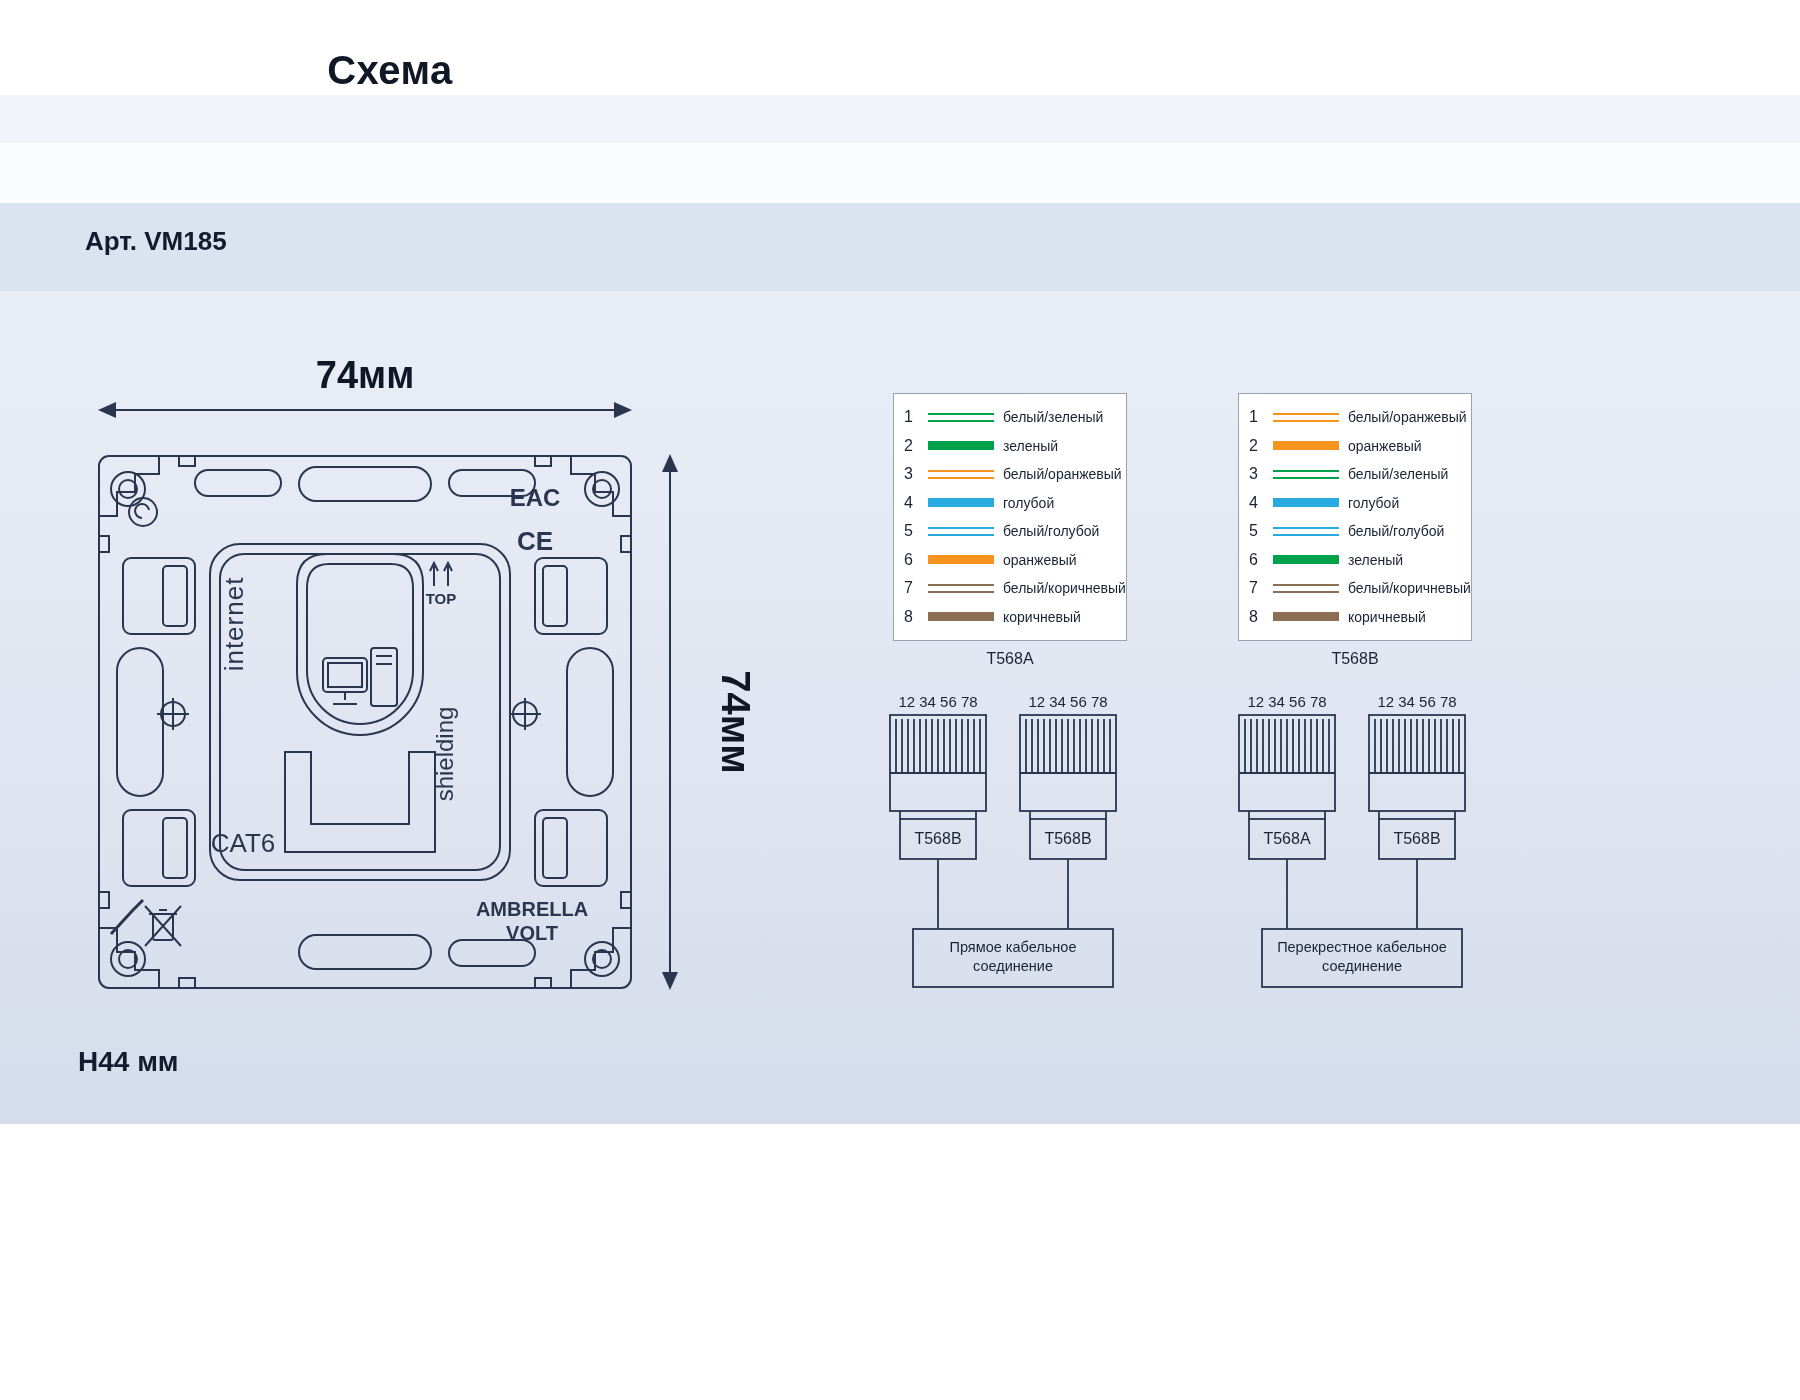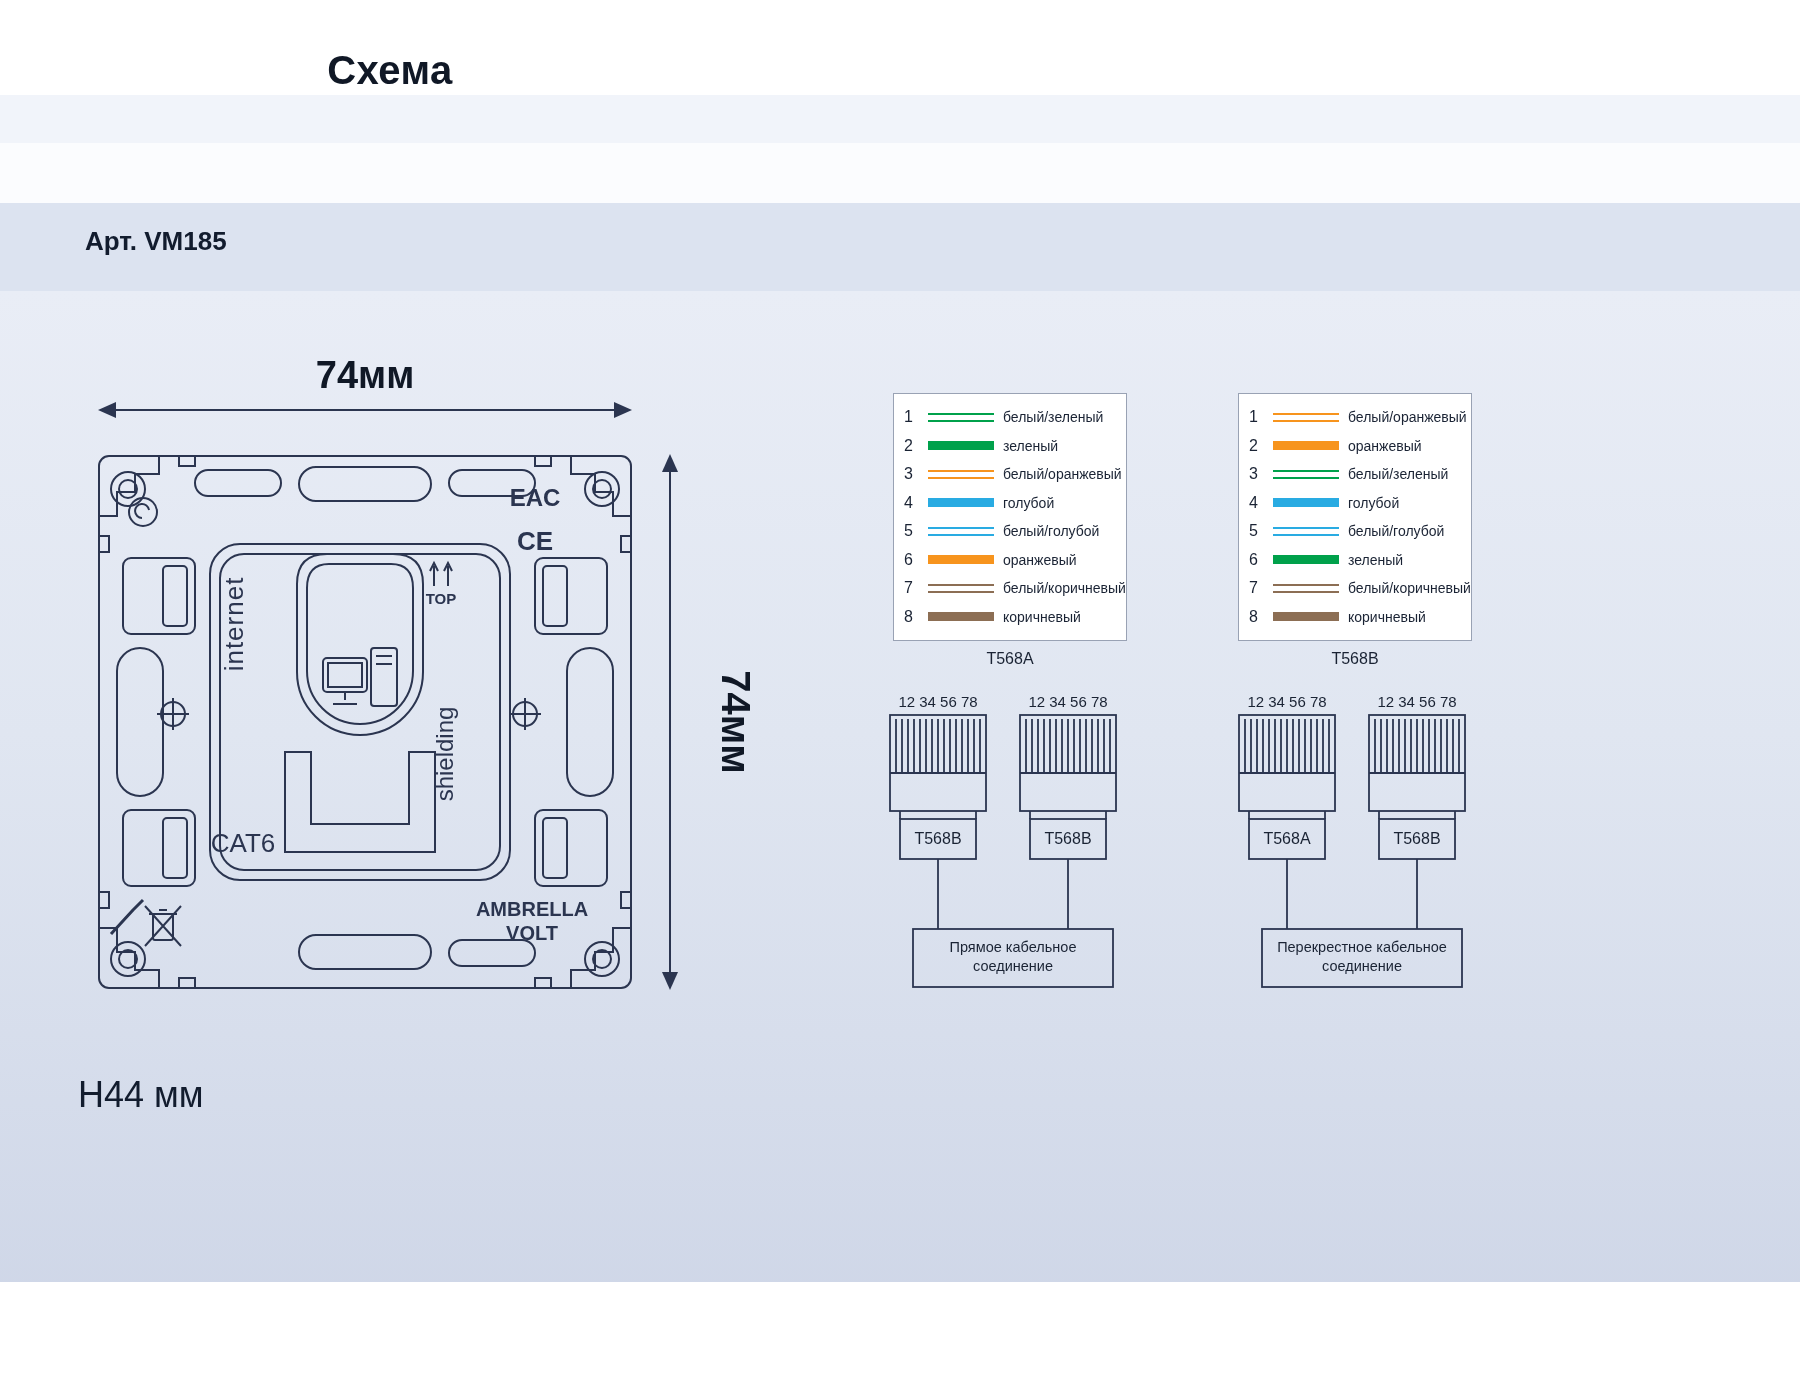--- a/index.html
+++ b/index.html
@@ -1,29 +1,29 @@
 <!DOCTYPE html>
 <html><head>
 <meta charset="utf-8">
 <style>
   html,body{margin:0;padding:0;}
   body{font-family:"Liberation Sans",sans-serif;background:#ffffff;}
-  .page{position:relative;width:1800px;height:1282px;overflow:hidden;background:#737373;}
+  .page{position:relative;width:1800px;height:1124px;overflow:hidden;background:#737373;}
   .band{position:absolute;left:0;width:100%;}
   .band-1{top:0;height:95px;background:#ffffff;}
   .band-2{top:95px;height:48px;background:#f1f4fa;}
   .band-3{top:143px;height:60px;background:#fbfcfe;}
   .band-4{top:203px;height:88px;background:#dce3f0;}
   .band-5{top:291px;height:1109px;background:linear-gradient(180deg,#e9edf6 0%,#e0e6f1 40%,#ccd4e6 100%);}
   .title{position:absolute;top:48px;font-size:40px;font-weight:600;color:#101826;text-align:center;letter-spacing:.5px;}
   .title-left{left:0;width:780px;}
   .title-right{left:880px;width:600px;}
   .article{position:absolute;left:85px;top:226px;font-size:26px;font-weight:700;color:#121c2e;}
   .figure{position:absolute;left:70px;top:352px;}
-  .depth{position:absolute;left:78px;top:1046px;font-size:36px;font-weight:400;color:#121c2e;margin-top:28px;}
+  .depth{position:absolute;left:78px;top:1046px;font-size:28px;font-weight:700;color:#121c2e;}
   .wire-table{position:absolute;top:393px;width:234px;background:#ffffff;border:1px solid #99a2b4;padding:9px 0;box-sizing:border-box;}
   .wire-table.tA{left:893px;}
   .wire-table.tB{left:1238px;}
   .wire-row{display:flex;align-items:center;height:28.5px;padding:0 10px;}
   .pin{width:24px;font-size:16px;color:#1a2334;flex:none;}
   .bar{width:66px;height:9px;margin-right:9px;flex:none;background:#ccc;}
   .wlabel{font-size:14px;color:#1a2334;white-space:nowrap;}
   .tcap{position:absolute;top:650px;width:234px;text-align:center;font-size:16px;color:#1a2334;}
   .tcap.cA{left:893px;}
   .tcap.cB{left:1238px;}

